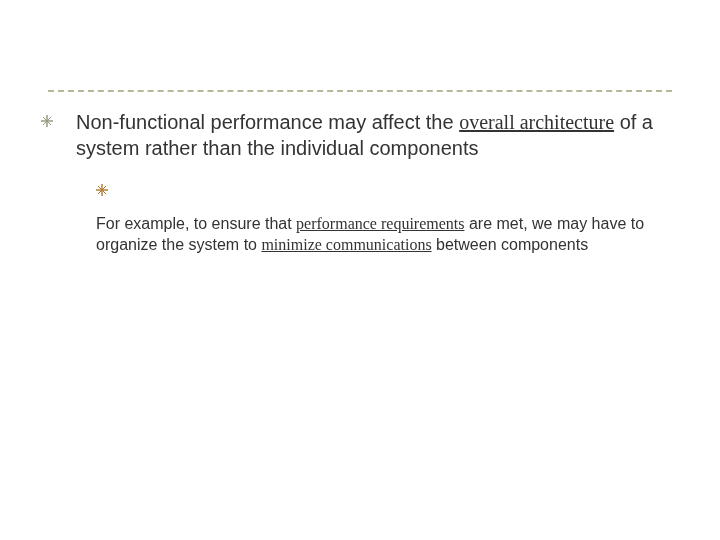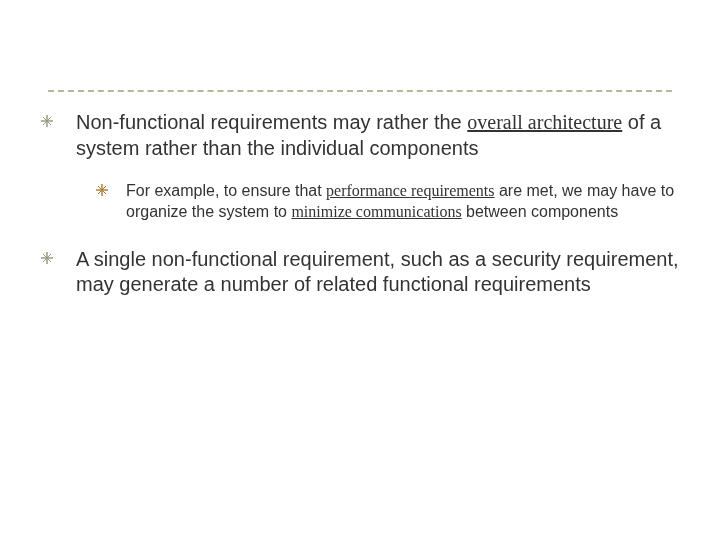--- a/index.html
+++ b/index.html
@@ -54,20 +54,21 @@
   }
   .b1 .text {
     flex: 1;
     font-size: 20px;
     line-height: 1.28;
     color: #333;
   }
   .b2 {
     display: flex;
     margin: 20px 0 24px 56px;
+    flex-direction: column;
   }
   .b2 .bullet {
     flex: 0 0 30px;
     font-size: 12px;
     color: #a87028;
     padding-top: 3px;
   }
   .b2 .text {
     flex: 1;
     font-size: 16px;
@@ -95,44 +96,33 @@
     <div class="b1">
       <span class="bullet">
         <svg class="bullet-svg" width="14" height="14" viewBox="0 0 14 14">
           <line x1="7" y1="1" x2="7" y2="13" stroke="#9a9a80" stroke-width="1.5"></line>
           <line x1="1" y1="7" x2="13" y2="7" stroke="#9a9a80" stroke-width="1.5"></line>
           <line x1="3" y1="3" x2="11" y2="11" stroke="#9a9a80" stroke-width="1"></line>
           <line x1="11" y1="3" x2="3" y2="11" stroke="#9a9a80" stroke-width="1"></line>
         </svg>
       </span>
       <span class="text">
-        <span>Non-functional requirements may rather the </span><span class="ul">overall architecture</span><span> of a system rather than the individual components</span>
+        <span>Non-functional performance may affect the </span><span class="ul">overall architecture</span><span> of a system rather than the individual components</span>
       </span>
     </div>
 
     <div class="b2">
       <span class="bullet">
         <svg class="bullet-svg" width="12" height="12" viewBox="0 0 12 12">
           <line x1="6" y1="0" x2="6" y2="12" stroke="#b07a2a" stroke-width="1.4"></line>
           <line x1="0" y1="6" x2="12" y2="6" stroke="#b07a2a" stroke-width="1.4"></line>
           <line x1="2" y1="2" x2="10" y2="10" stroke="#b07a2a" stroke-width="1"></line>
           <line x1="10" y1="2" x2="2" y2="10" stroke="#b07a2a" stroke-width="1"></line>
         </svg>
       </span>
       <span class="text">
         <span>For example, to ensure that </span><span class="ul">performance requirements</span><span> are met, we may have to organize the system to </span><span class="ul">minimize communications</span><span> between components</span>
       </span>
     </div>
 
-    <div class="b1">
-      <span class="bullet">
-        <svg class="bullet-svg" width="14" height="14" viewBox="0 0 14 14">
-          <line x1="7" y1="1" x2="7" y2="13" stroke="#9a9a80" stroke-width="1.5"></line>
-          <line x1="1" y1="7" x2="13" y2="7" stroke="#9a9a80" stroke-width="1.5"></line>
-          <line x1="3" y1="3" x2="11" y2="11" stroke="#9a9a80" stroke-width="1"></line>
-          <line x1="11" y1="3" x2="3" y2="11" stroke="#9a9a80" stroke-width="1"></line>
-        </svg>
-      </span>
-      <span class="text">A single non-functional requirement, such as a security requirement, may generate a number of related functional requirements</span>
-    </div>
 
   </div>
 </div>
 
 </body></html>

